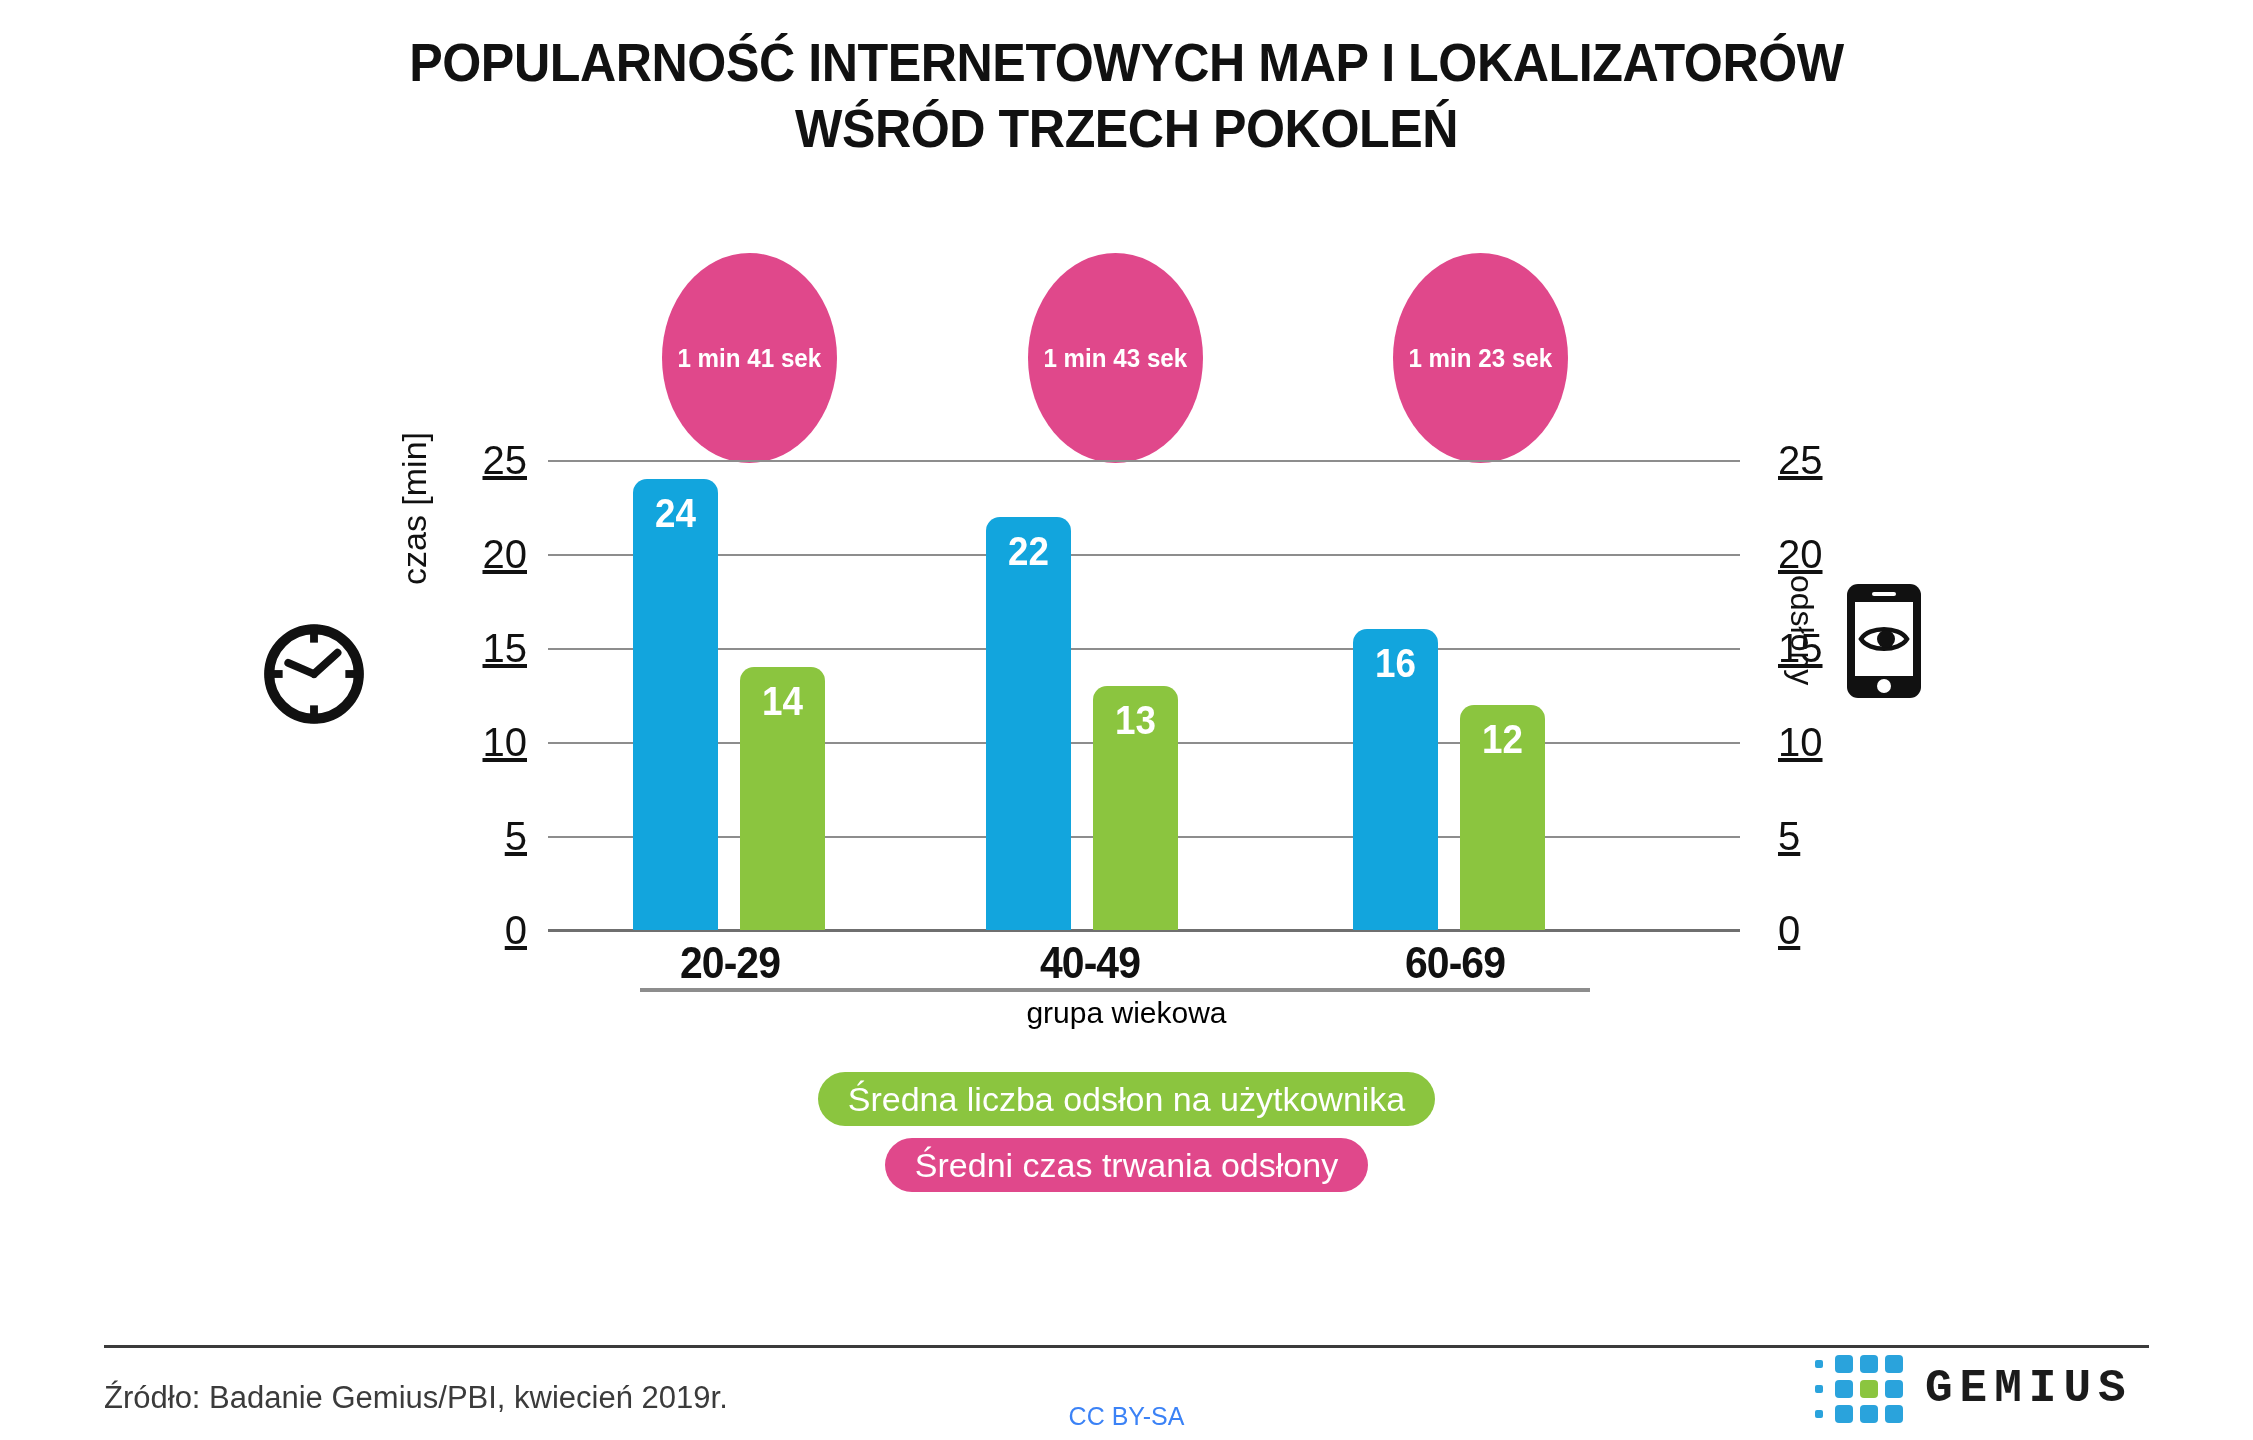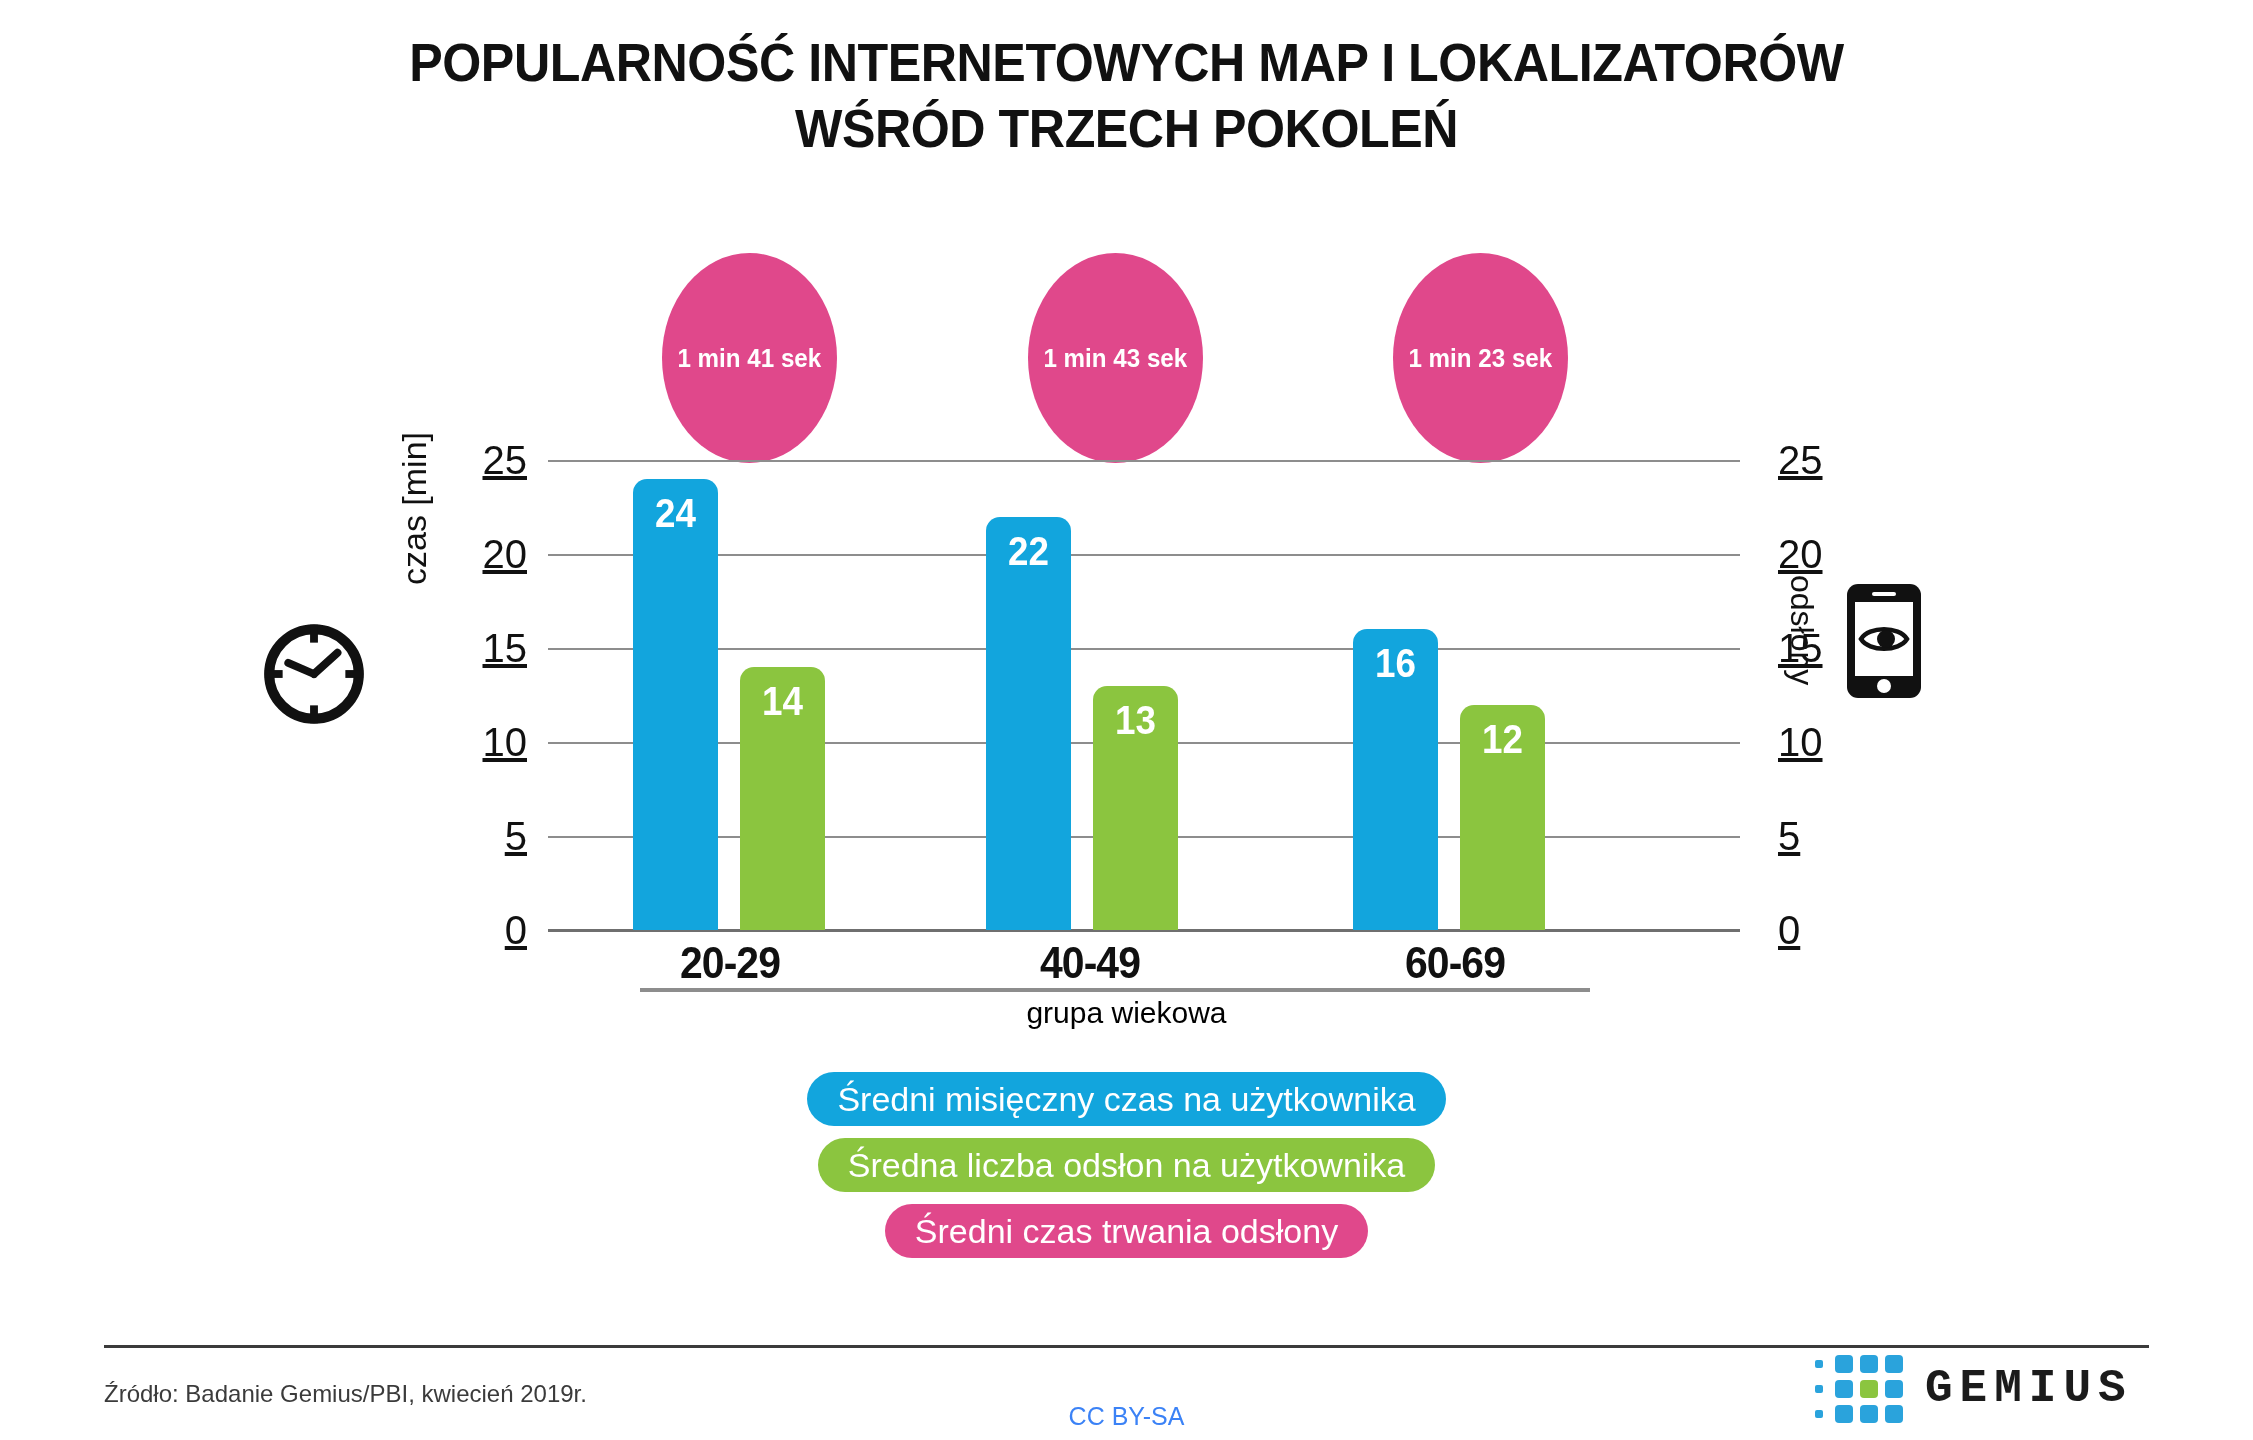--- a/index.html
+++ b/index.html
@@ -192,21 +192,21 @@
     left: 104px;
     top: 1345px;
     width: 2045px;
     height: 3px;
     background: #3b3b3b;
   }
   #footer-source {
     position: absolute;
     left: 104px;
     top: 1380px;
-    font-size: 24px;
+    font-size: 31px;
     color: #3b3b3b;
     text-align: right;
   }
   #footer-license {
     position: absolute;
     left: 0;
     top: 1394px;
     width: 2253px;
     text-align: center;
     font-size: 25px;
@@ -339,23 +339,20 @@
     <rect x="2" y="2" width="74" height="114" rx="11" fill="#111111"></rect>
     <rect x="10" y="20" width="58" height="74" fill="#ffffff"></rect>
     <rect x="27" y="10" width="24" height="4" rx="2" fill="#ffffff"></rect>
     <circle cx="39" cy="104" r="7" fill="#ffffff"></circle>
     <path d="M16 57 C24 44, 54 44, 62 57 C54 70, 24 70, 16 57 Z" fill="none" stroke="#111111" stroke-width="4.5"></path>
     <circle cx="41" cy="57" r="9" fill="#111111"></circle>
   </svg>
 </div>
 
 <div id="legend">
-  <div class="legend-pill blue">
-    <span>Średni misięczny czas na użytkownika</span>
-  </div>
   <div class="legend-pill green">
     <span>Średna liczba odsłon na użytkownika</span>
   </div>
   <div class="legend-pill pink">
     <span>Średni czas trwania odsłony</span>
   </div>
 </div>
 
 <div id="footer-rule"></div>
 <div id="footer-source">Źródło: Badanie Gemius/PBI, kwiecień 2019r.</div>

